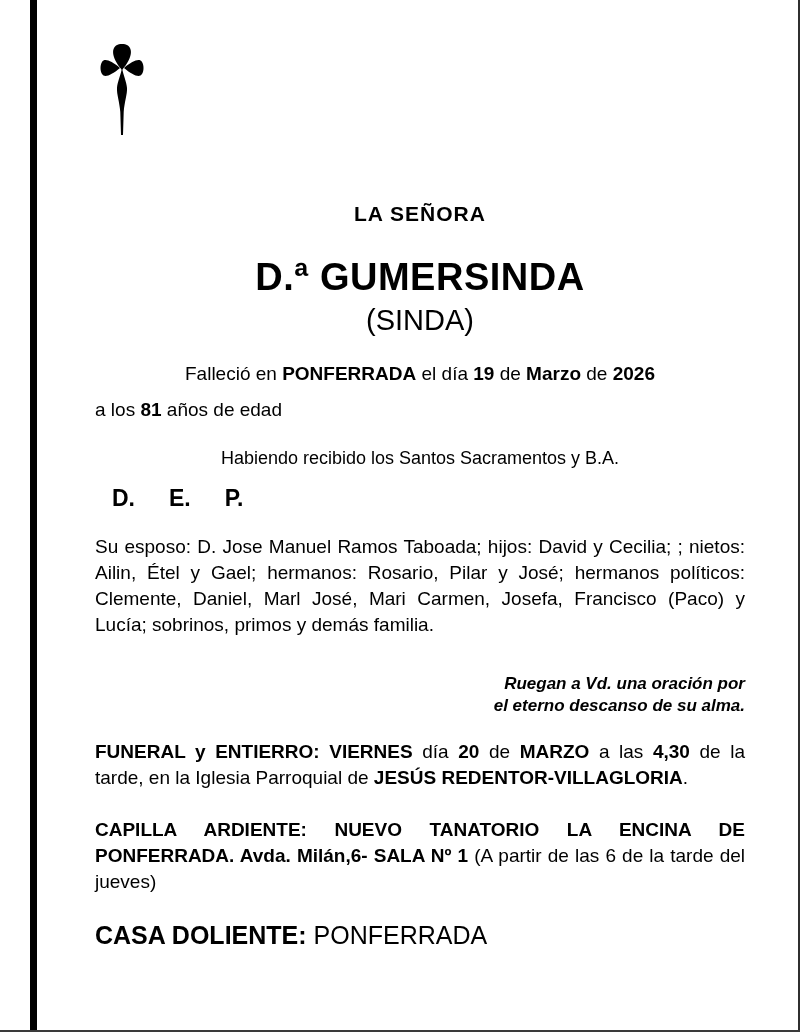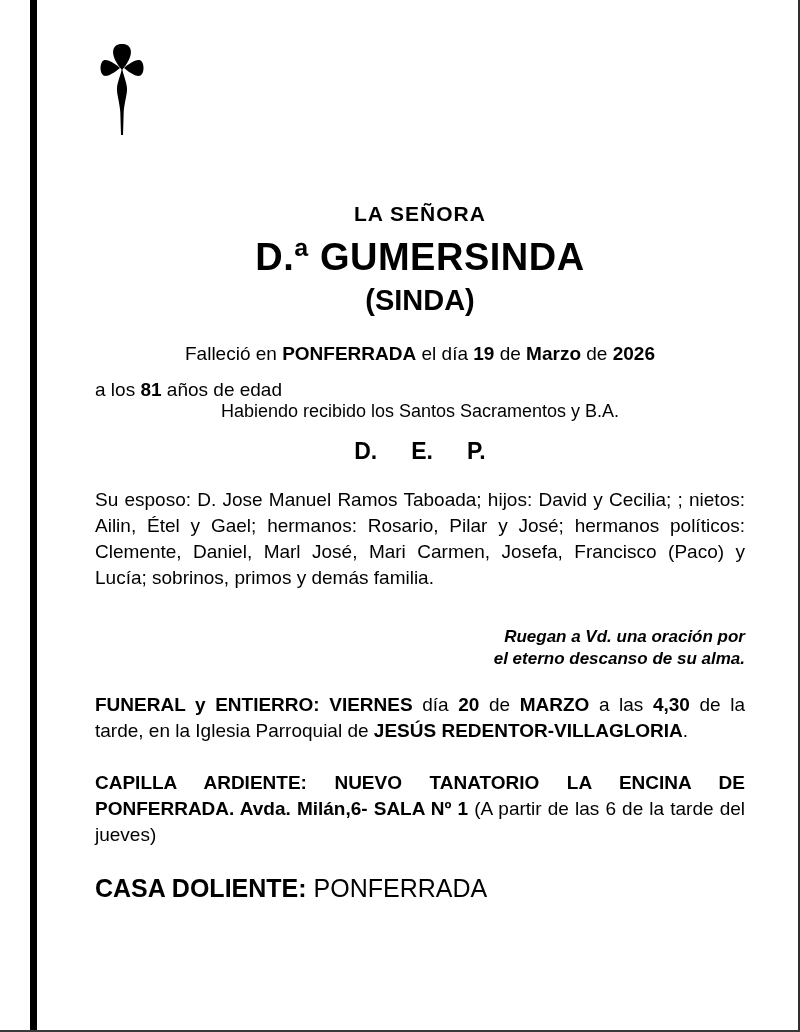--- a/index.html
+++ b/index.html
@@ -19,37 +19,37 @@
   .cross-wrap{margin:28px 0 0 4px;width:46px;height:92px;}
   .cross-wrap svg{display:block;width:46px;height:92px;}
   .honorific{
     margin-top:66px;
     text-align:center;
     font-weight:bold;
     font-size:21px;
     letter-spacing:1px;
   }
   .deceased-name{
-    margin-top:8px;
+    margin-top:28px;
     text-align:center;
     font-weight:bold;
     font-size:38px;
     line-height:1.24;
     letter-spacing:0.5px;
   }
   .nickname{
     margin-top:3px;
     text-align:center;
-    font-weight:bold;
+    font-weight:normal;
     font-size:29px;
   }
   .death-line{margin-top:26px;text-align:center;font-size:19px;}
   .age-line{margin-top:14px;text-align:left;font-size:19px;}
-  .sacraments-line{text-align:center;font-size:18px;}
-  .dep{margin-top:16px;text-align:center;font-weight:bold;font-size:23px;}
+  .sacraments-line{margin-top:27px;text-align:center;font-size:18px;}
+  .dep{margin-top:16px;font-weight:bold;font-size:23px;}
   .dep span{margin:0 17px;}
   .family-paragraph{
     margin-top:22px;
     font-size:19px;
     line-height:1.37;
     text-align:justify;
   }
   .prayer{
     margin-top:35px;
     text-align:right;

